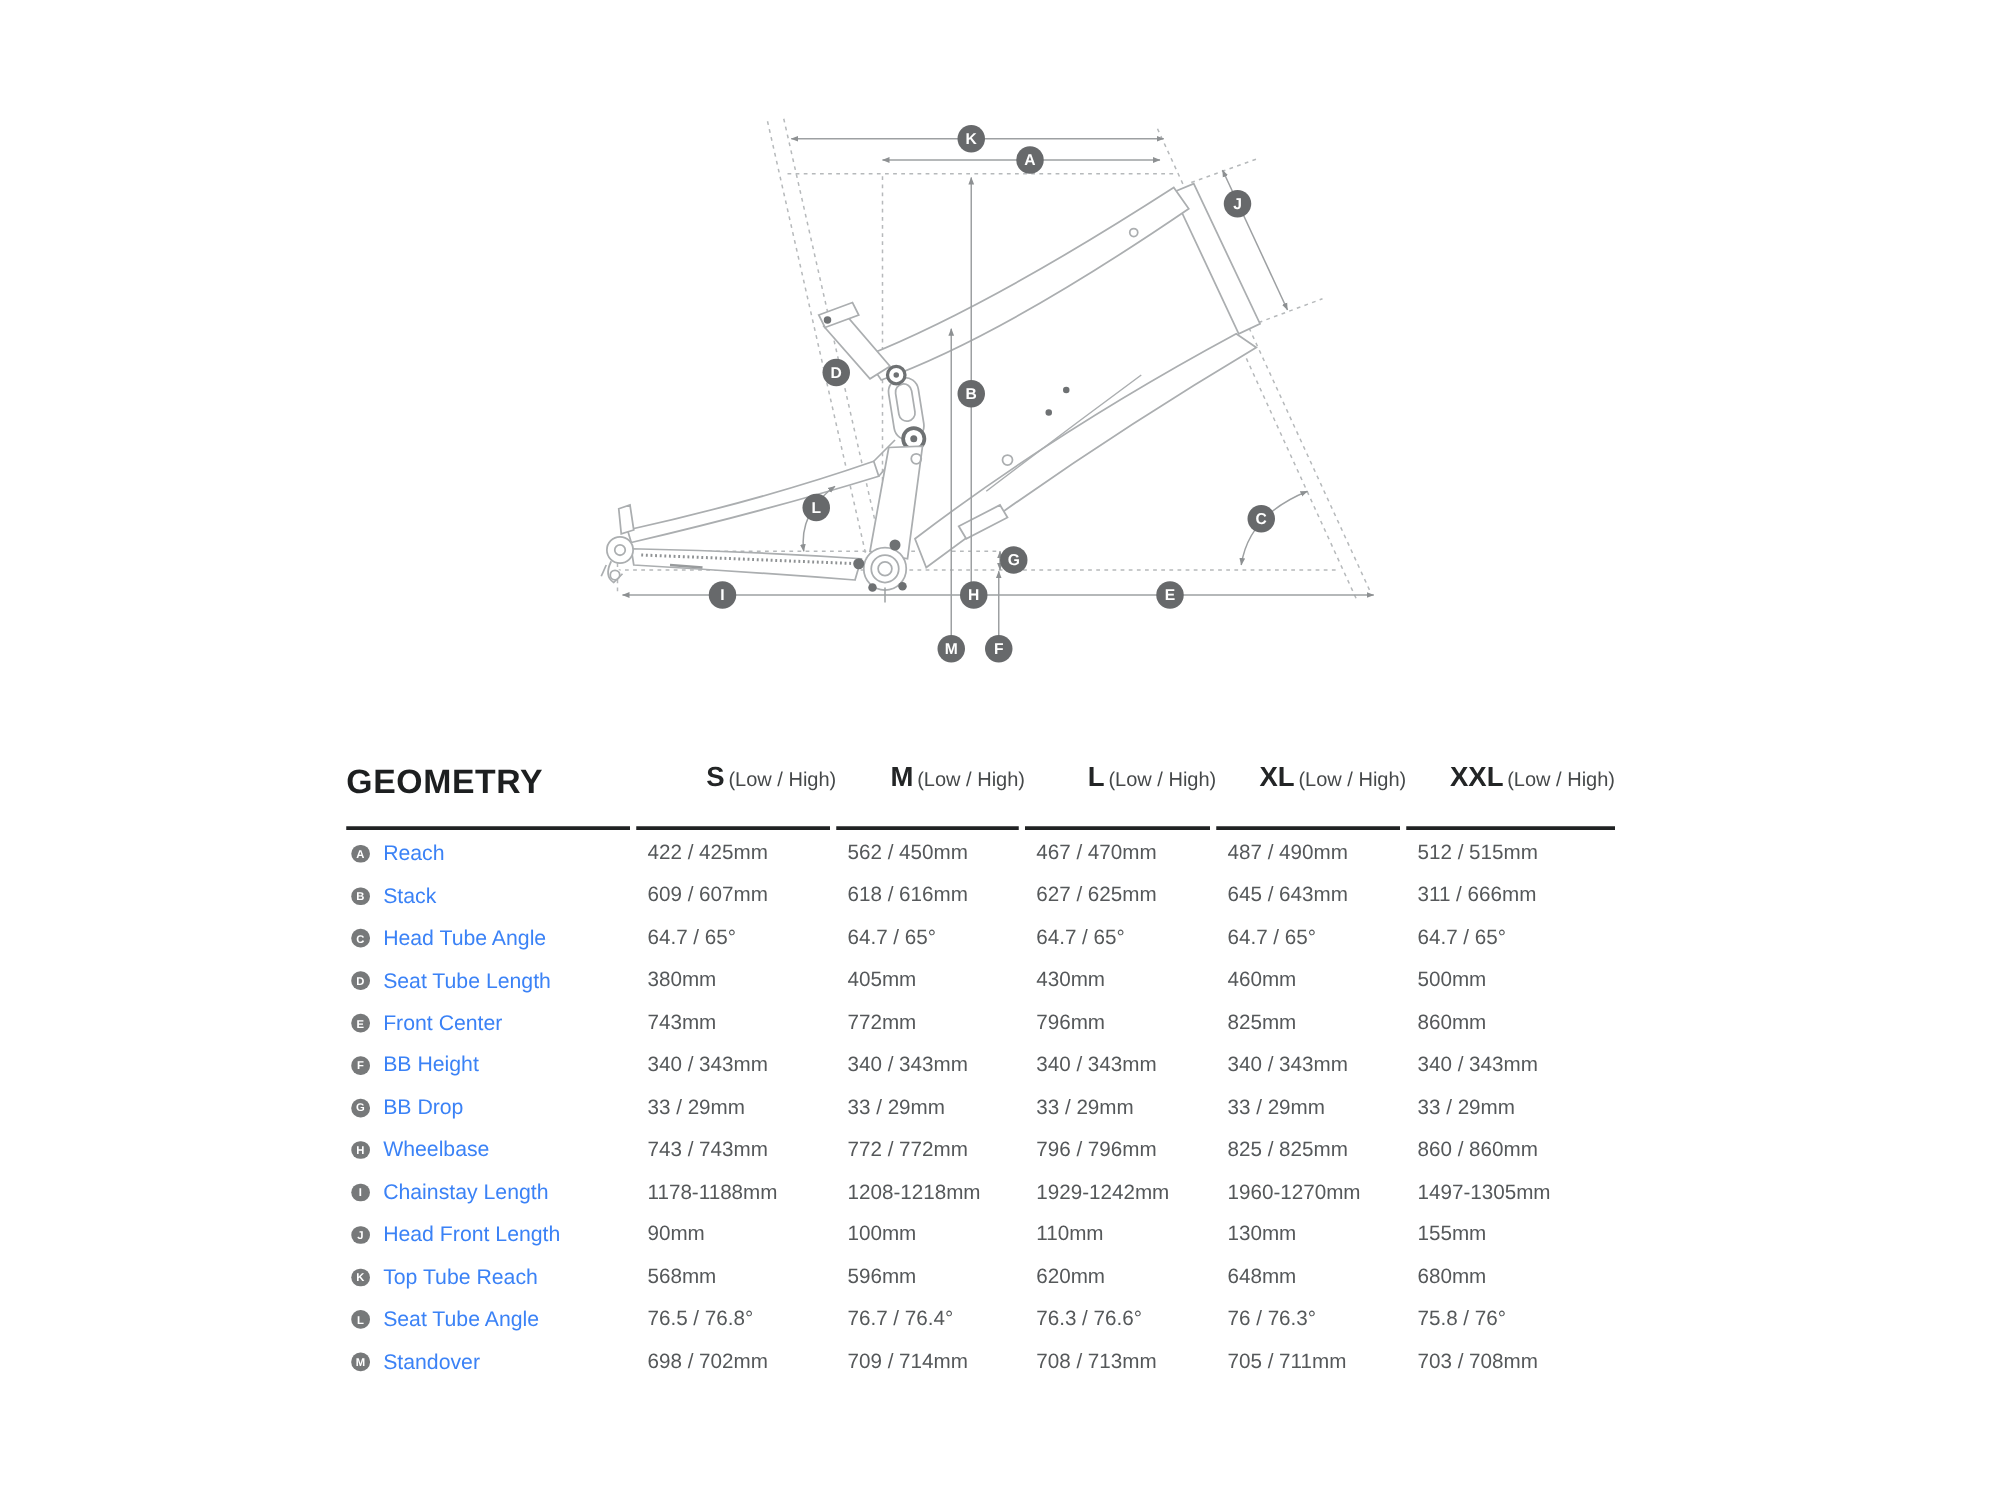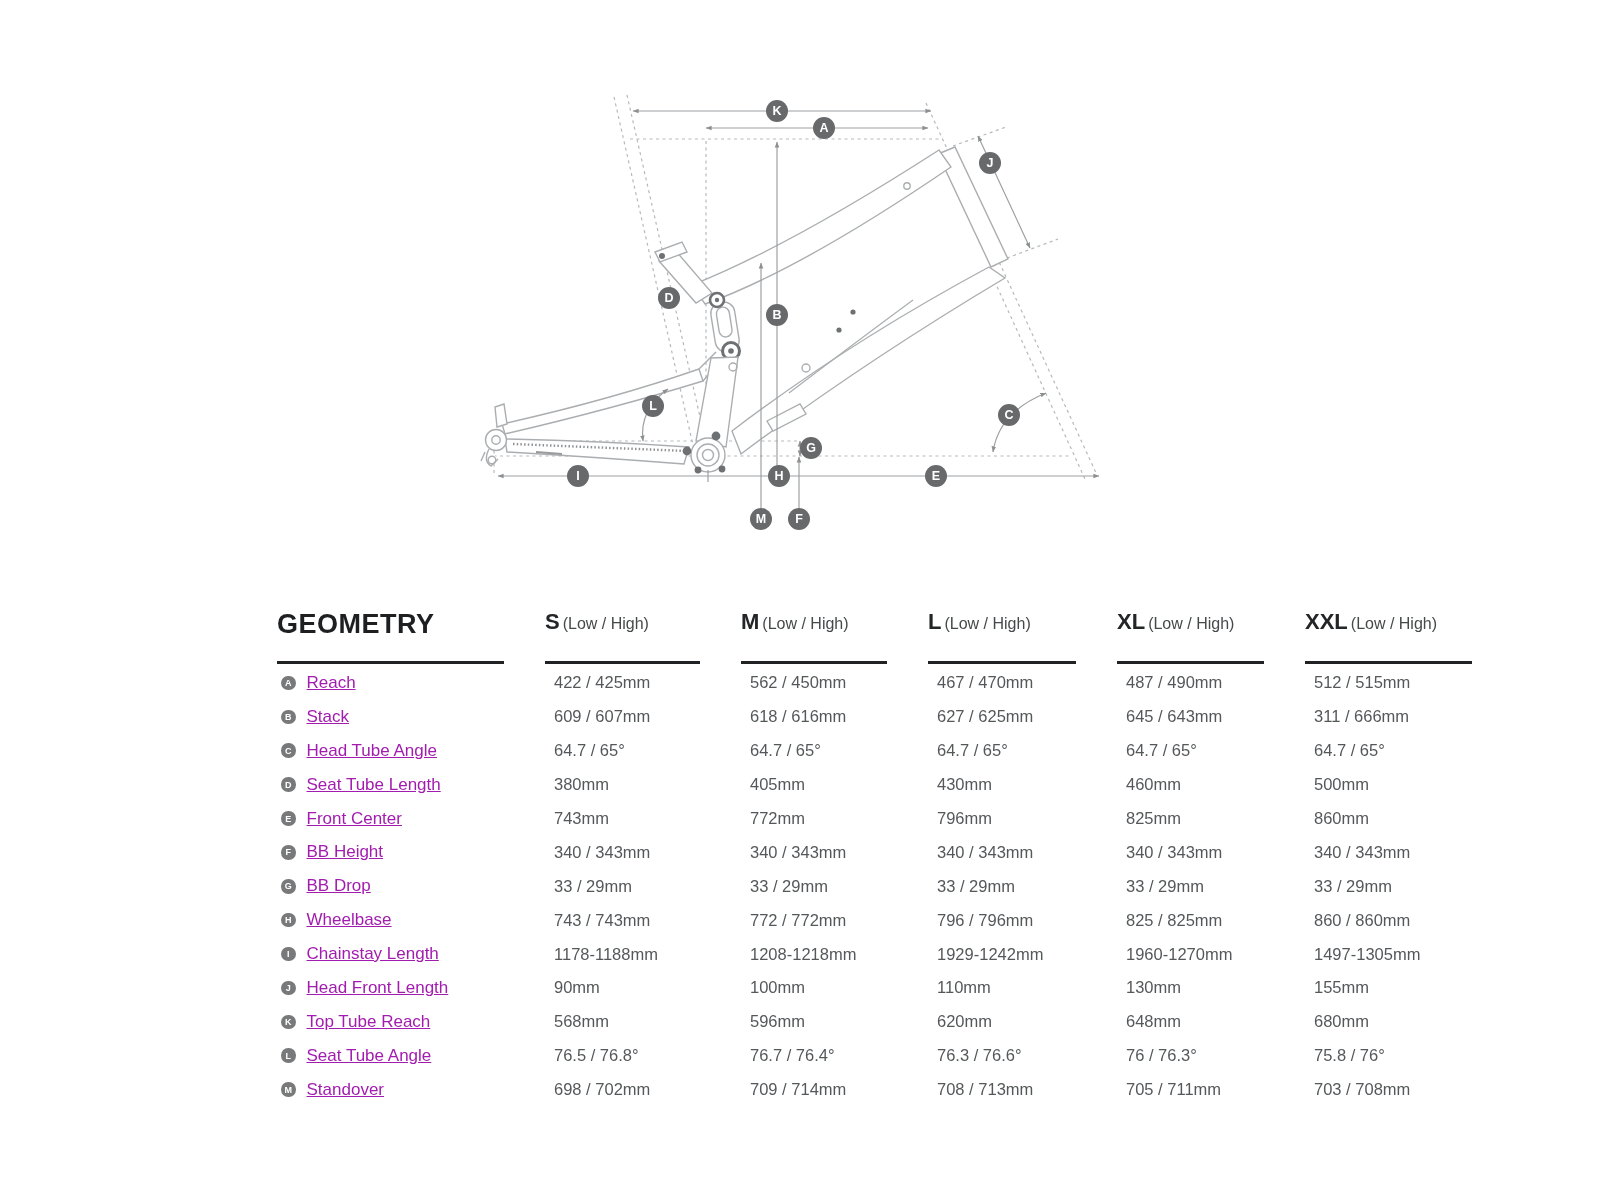--- a/index.html
+++ b/index.html
@@ -5,35 +5,35 @@
   html,body { margin:0; padding:0; background:#ffffff; }
   body { font-family:"Liberation Sans","DejaVu Sans",sans-serif; }
   .page { position:relative; width:1600px; height:1200px; background:#fff; overflow:hidden; }
 
   
   .diagram-wrap { position:absolute; left:0; top:0; width:1600px; height:560px; }
   svg text.badge-letter { font-family:"Liberation Sans","DejaVu Sans",sans-serif; font-size:12.5px; font-weight:bold; fill:#ffffff; text-anchor:middle; }
 
   
   .geo { position:absolute; left:277px; top:606px; width:1015px; }
-  .g-grid { display:grid; grid-template-columns:232px 160px 151px 153px 152px 167px;gap:36px; }
+  .g-grid { display:grid; grid-template-columns:232px 160px 151px 153px 152px 167px; }
   .g-head { align-items:end; height:34px; }
   .g-title { font-size:27px; font-weight:800; letter-spacing:0.5px; color:#1d1f20; line-height:32px; }
-  .col-head { line-height:32px; white-space:nowrap; }
+  .col-head { line-height:32px; white-space:nowrap;text-align:right; }
   .col-head .sz { font-size:22px; font-weight:bold; color:#232526; }
   .col-head .note { font-size:16px; font-weight:400; color:#46494a; margin-left:3px; }
   .g-rule { margin-top:21px; }
   .g-rule .seg { height:3px; background:#202223; width:calc(100% - 5px); }
   .g-rule .seg.last { width:100%; }
   .g-body { margin-top:2px; }
   .g-row { align-items:center; height:33.9px; }
   .g-cell { white-space:nowrap; }
   .label-cell { display:flex; align-items:center; padding-left:4px; }
   .tbadge { width:14.5px; height:14.5px; border-radius:50%; background:#77797a; color:#fff; display:inline-flex; align-items:center; justify-content:center; font-size:9px; font-weight:bold; flex:0 0 auto; }
-  .rlabel { margin-left:11px; font-size:17px; color:#a21caf;text-decoration:underline; }
+  .rlabel { margin-left:11px; font-size:17px; color:#3b82f6; }
   .val { font-size:16.5px; color:#55585a; padding-left:9px; }
 </style>
 </head>
 <body>
 
 <div class="page">
 
   <div class="diagram-wrap">
     <svg width="1600" height="560" viewBox="0 0 1600 560">
       <defs>

